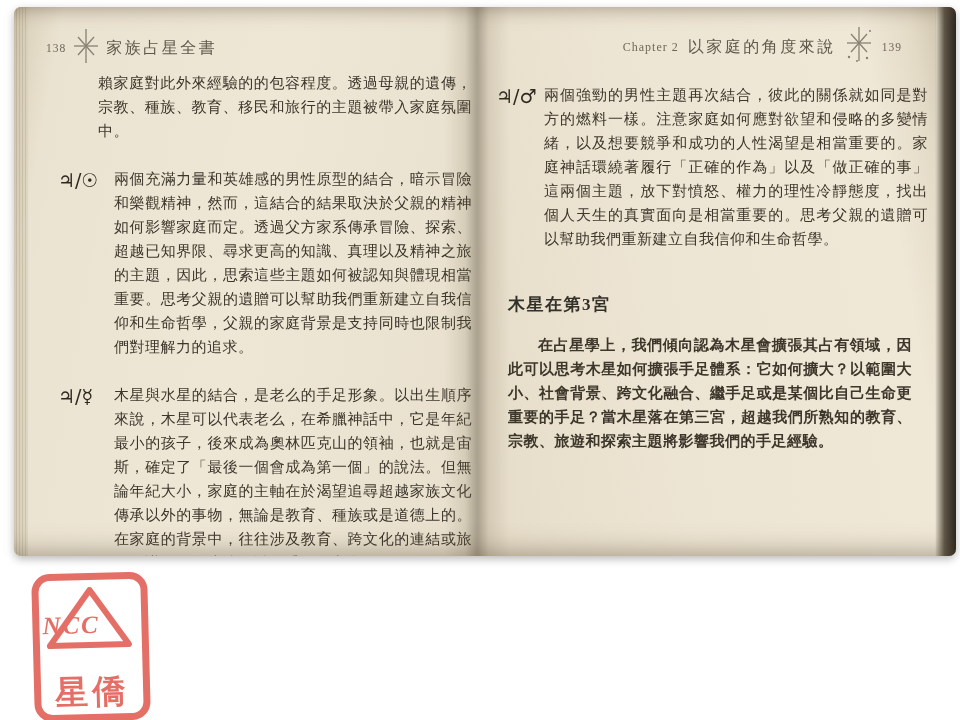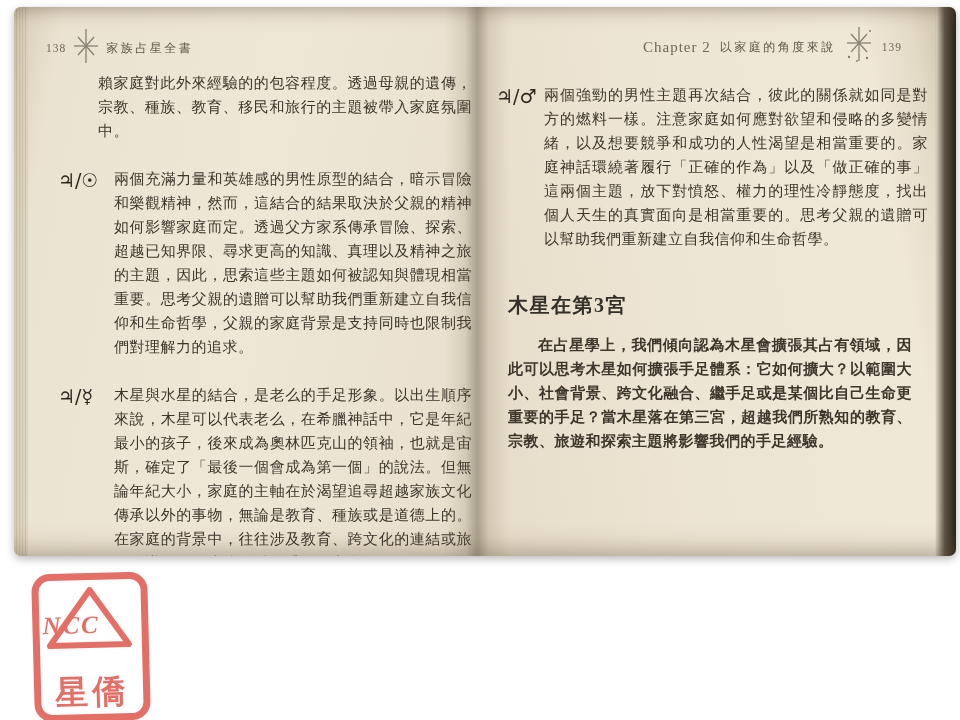--- a/index.html
+++ b/index.html
@@ -40,40 +40,40 @@
   .vignette{
     position:absolute;inset:0;pointer-events:none;
     box-shadow:inset 0 14px 20px -14px rgba(85,70,45,.55),inset 0 -18px 26px -16px rgba(85,70,45,.5);
   }
 
   
   .head{position:absolute;display:flex;align-items:center;color:#6e6758;}
   .head-left{left:32px;top:22px;gap:7px;}
   .head-right{right:34px;top:20px;gap:9px;}
   .pagenum{font-size:11.5px;letter-spacing:1px;}
-  .head-title{font-size:12px;letter-spacing:2.5px;color:#5f594b;}
-  .chapter-label{font-size:15px;letter-spacing:1px;color:#6e6758;text-align:center;}
+  .head-title{font-size:16px;letter-spacing:2.5px;color:#5f594b;}
+  .chapter-label{font-size:12px;letter-spacing:1px;color:#6e6758;text-align:center;}
   .star-icon{display:inline-block;opacity:.8;}
 
   
   .content{position:absolute;color:#3c362b;font-size:15px;line-height:24px;
     text-align:justify;text-justify:inter-character;letter-spacing:.5px;}
   .content-l{left:44px;top:64px;width:414px;}
   .content-l .intro{margin:0 0 0 40px;}
   .entry{display:flex;margin-top:24px;}
   .entry .sym{
     flex:none;width:56px;padding-top:1px;
     font-family:"DejaVu Sans","Liberation Sans",sans-serif;
     font-size:19px;color:#2e2920;letter-spacing:0;
   }
   .entry .txt{flex:1;margin:0;}
   .content-r{left:12px;top:64px;width:438px;}
   .content-r .entry{margin-top:12px;}
   .content-r .entry .sym{width:48px;margin-left:6px;}
-  .sec-heading{margin:42px 0 0 18px;font-size:20px;font-weight:bold;
+  .sec-heading{margin:42px 0 0 18px;font-size:17px;font-weight:bold;
     color:#33302a;letter-spacing:1.5px;}
   .sec-para{margin:16px 16px 0 18px;text-indent:2em;font-weight:bold;}
 
   
   .stamp{
     position:absolute;left:33px;top:573px;width:102px;height:134px;
     border:7px solid #e0564c;border-radius:18px;
     color:#e0564c;opacity:.85;transform:rotate(-1.5deg);
   }
   .stamp-tri{position:absolute;top:7px;left:7px;}

